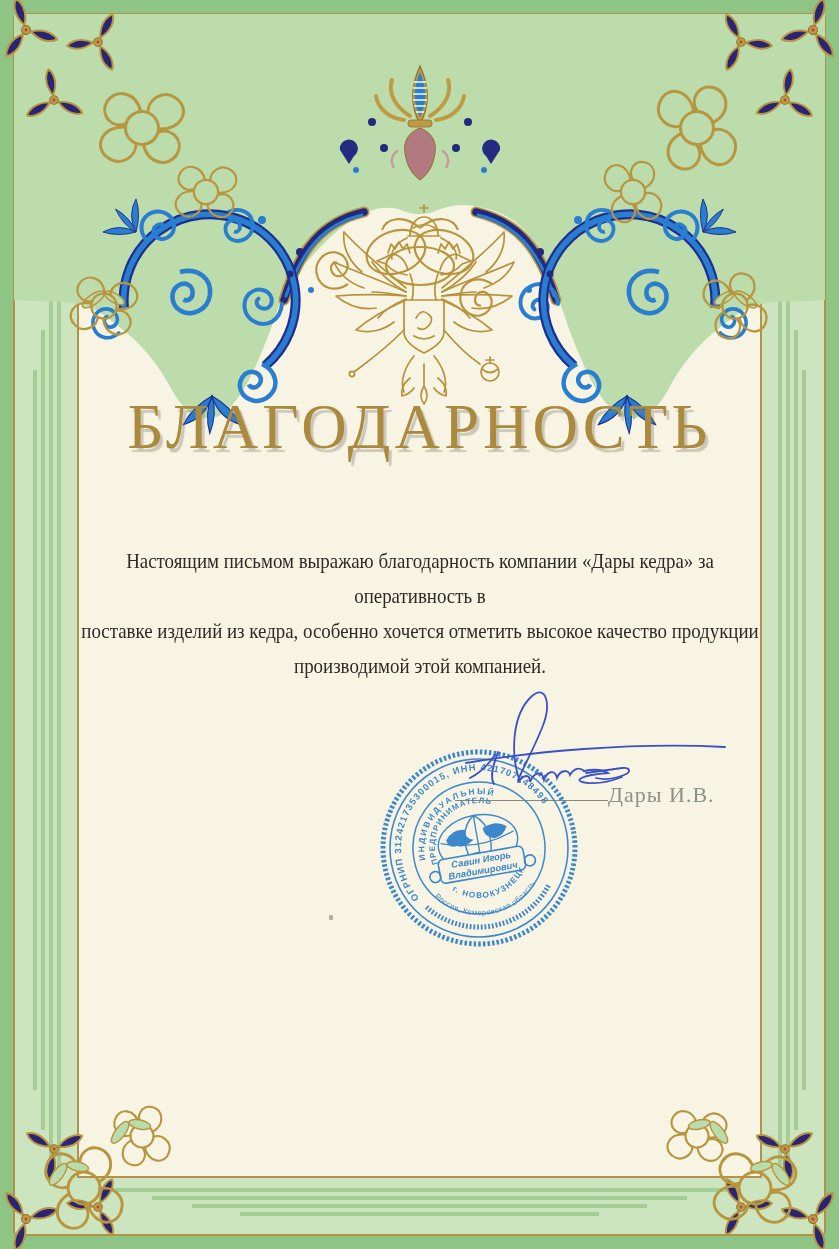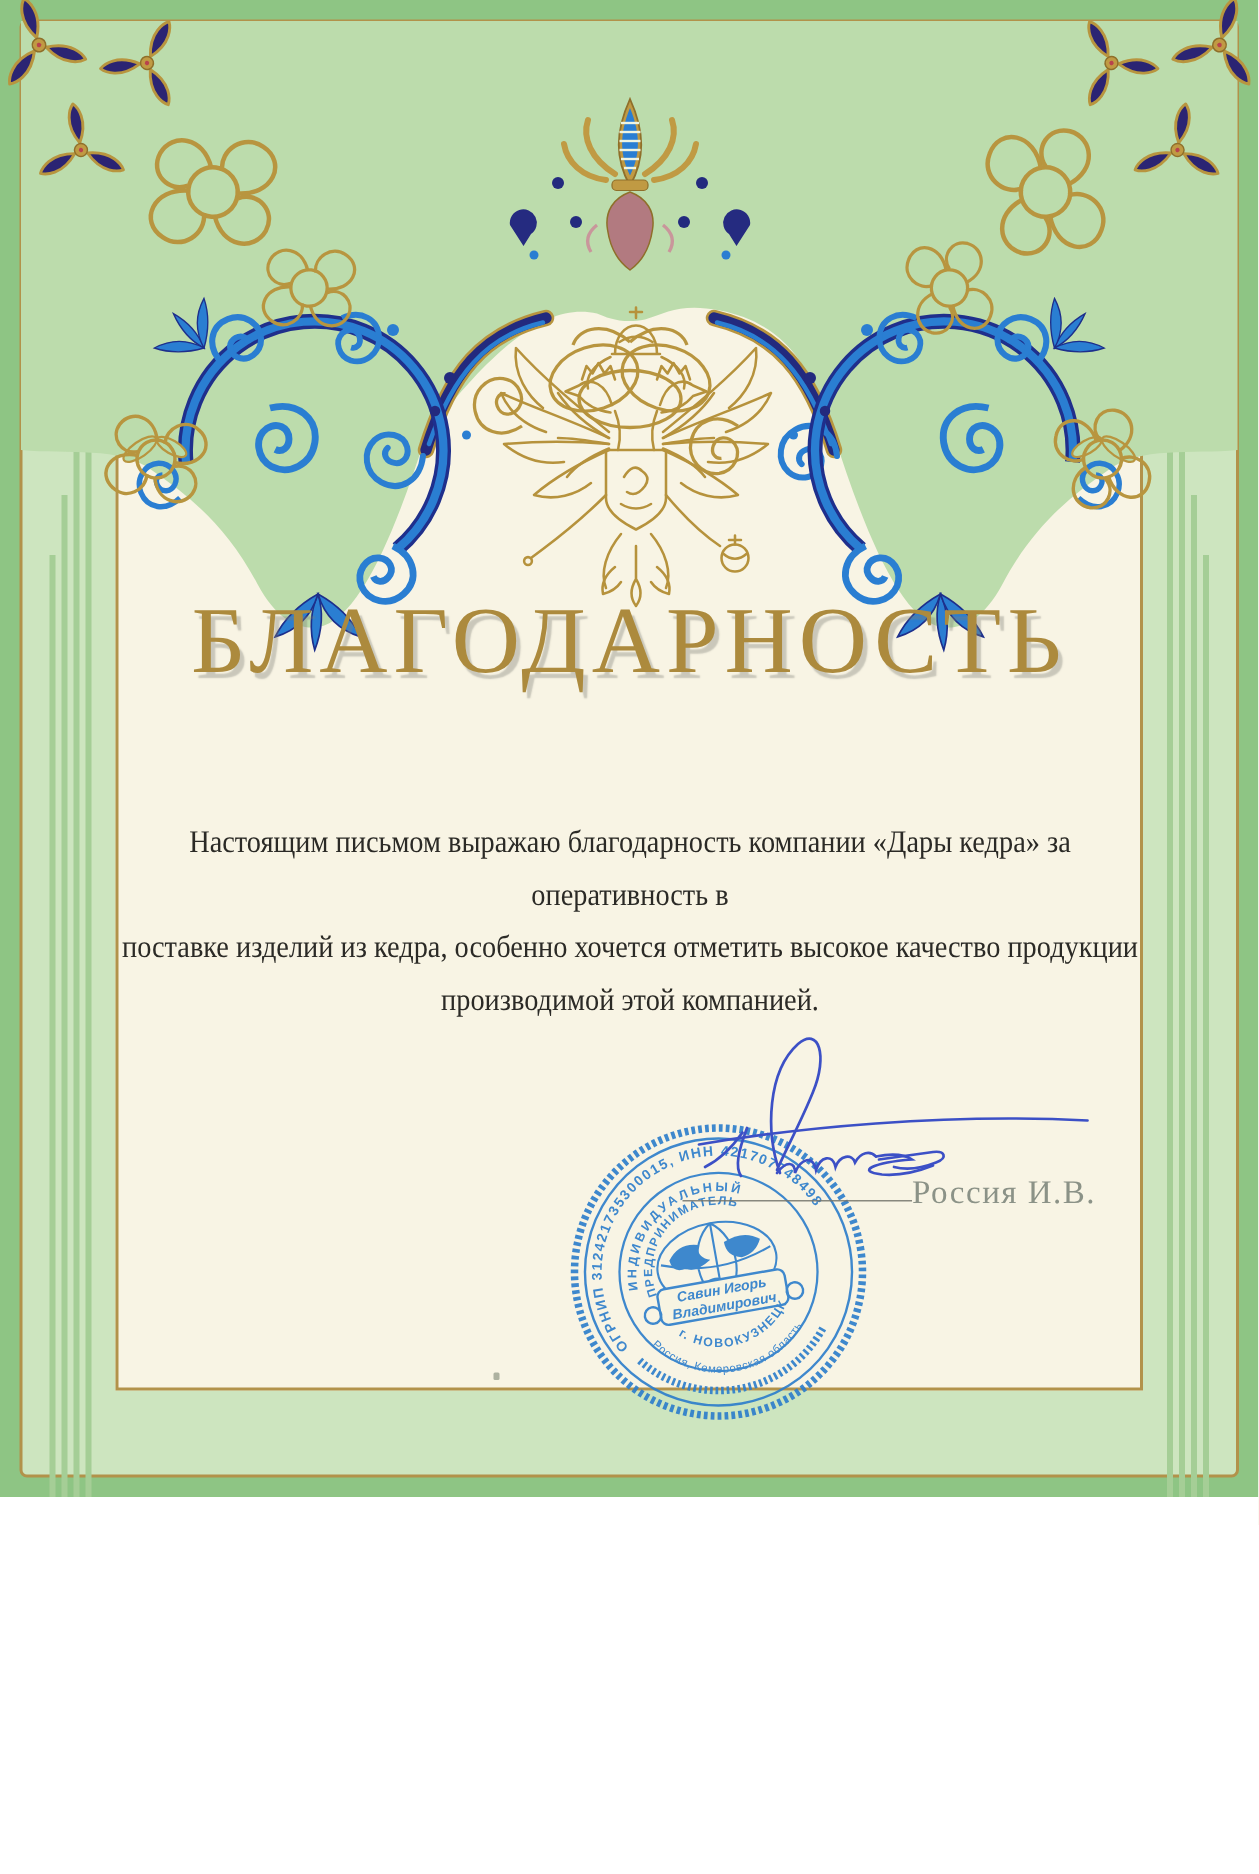--- a/index.html
+++ b/index.html
@@ -1,16 +1,16 @@
 <!DOCTYPE html>
 <html><head>
 <meta charset="utf-8">
 <style>
   html,body{margin:0;padding:0;background:#ffffff;}
-  .cert{position:relative;width:839px;height:998px;overflow:hidden;
+  .cert{position:relative;width:839px;height:1249px;overflow:hidden;
         font-family:"Liberation Serif",serif;background:#f7f3e2;}
   .layer{position:absolute;}
   
   .frame-outer{inset:0;background:#8ec584;}
   .frame-band{inset:13px;background:#cde5bf;border:2px solid #b2924a;border-radius:5px;}
   .frame-inner{left:77px;right:77px;top:77px;bottom:71px;background:#f8f4e4;border:2px solid #b2924a;}
   .stv{position:absolute;width:4px;background:#a5ce96;}
   .sth{position:absolute;height:4px;background:#a5ce96;}
   
   .title{left:0;right:0;top:391px;text-align:center;font-size:63px;letter-spacing:4px;
@@ -301,21 +301,21 @@
         <textPath href="#arcCity" startOffset="10%">г. НОВОКУЗНЕЦК</textPath>
       </text>
       <text font-size="7.6" letter-spacing="0.4" fill="#2e7ecb">
         <textPath href="#arcRegion" startOffset="4%">Россия, Кемеровская область</textPath>
       </text>
       <path d="M43,154 A79,79 0 0 0 167,154" fill="none" stroke="#2e7ecb" stroke-width="5" stroke-dasharray="1.8 1.9"></path>
     </g>
   </svg>
 
   <div class="layer sig-line"></div>
-  <div class="layer sig-name">Россия И.В.</div>
+  <div class="layer sig-name">Дары И.В.</div>
 
   <svg class="layer" style="left:440px;top:670px;z-index:7" width="330" height="140" viewBox="0 0 330 140">
     <g fill="none" stroke="#3c50c6" stroke-width="1.8" stroke-linecap="round">
       <path d="M55,85 C48,95 40,103 30,108 M58,82 C52,98 50,108 54,114"></path>
       <path d="M80,112 C70,84 72,44 92,26 C106,14 112,34 102,58 C94,78 84,96 78,110"></path>
       <path d="M78,112 c6,-8 12,-8 12,0 c4,-10 12,-12 14,-2 c3,-9 11,-11 13,-2 c3,-8 11,-9 13,-3 c4,-7 10,-8 14,-4"></path>
       <path d="M144,101 c10,-2 18,-2 24,2 c-26,2 -38,8 -20,10 c12,1 24,-2 34,-6"></path>
       <path d="M26,93 C90,82 190,72 285,77"></path>
       <path d="M146,103 l36,-5 c8,-1 10,4 2,7 c-10,4 -20,5 -28,3"></path>
     </g>

